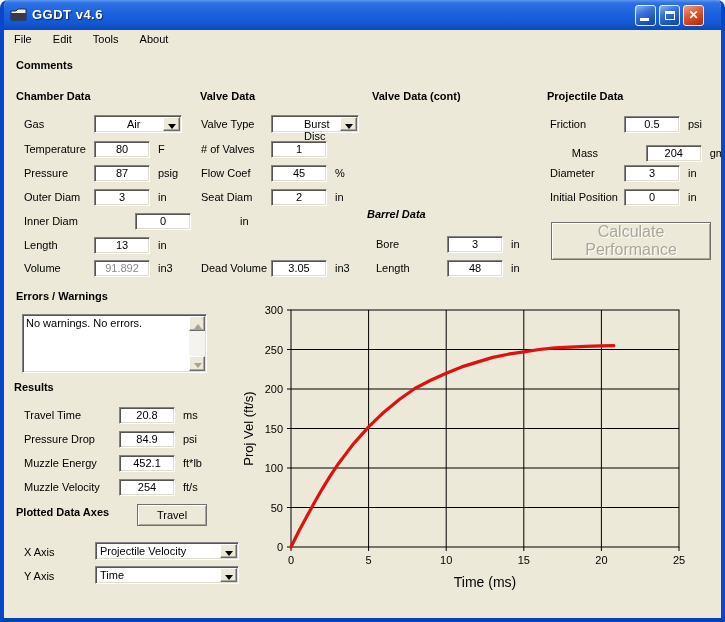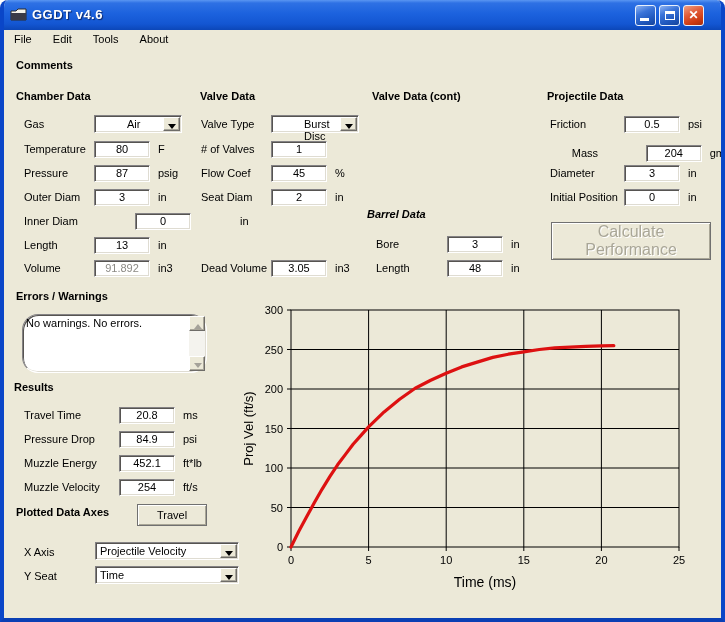--- a/index.html
+++ b/index.html
@@ -72,21 +72,21 @@
   .combo-w88 { width:88px;padding-left:32px; } .combo-w144 { width:144px;margin-left:31px; }
 
   .xp-btn {
     position:absolute; background:#ECE9D8; text-align:center;
     border:1px solid #707070;
     box-shadow:inset 1px 1px 0 #FFFFFF, inset -1px -1px 0 #A9A696;
     font:11px "Liberation Sans", sans-serif;
   }
   .xp-btn.big { font-size:16px; color:#A9A697; text-shadow:1px 1px 0 #fff; }
 
-  .errbox { position:absolute; left:18px; top:314px; width:185px; height:59px;border-radius:16px; }
+  .errbox { position:absolute; left:18px; top:314px; width:185px; height:59px; }
   .errbox .txt { position:absolute; left:3px; top:2px; right:21px; }
   .scrollbar { position:absolute; right:1px; top:1px; bottom:1px; width:16px; background:#F4F3EE; }
   .sb-btn {
     position:absolute; left:0; width:16px; height:15px; background:#ECE9D8;
     border:1px solid; border-color:#FFFFFF #6E6C68 #6E6C68 #FFFFFF;
     box-shadow:inset -1px -1px 0 #A9A69A;
   }
   .sb-up { top:0; } .sb-down { bottom:0; }
   .sb-tri { position:absolute; left:4px; width:0; height:0; border:4px solid transparent; }
   .sb-up .sb-tri { top:3px; border-bottom:5px solid #A5A29A; }
@@ -270,21 +270,21 @@
 
   <span class="heading" style="left:12px; top:506px;">Plotted Data Axes</span>
   <button class="xp-btn" style="left:133px; top:504px; width:70px; height:22px;">Travel</button>
   <span style="position:absolute; left:20px; top:546px;">X Axis</span>
   <div class="combo combo-w144 sunken" style="position:absolute; left:60px; top:542px;">
     <span>Projectile Velocity</span>
     <div class="dd-btn">
         <div class="arrow"></div>
       </div>
   </div>
-  <span style="position:absolute; left:20px; top:570px;">Y Seat</span>
+  <span style="position:absolute; left:20px; top:570px;">Y Axis</span>
   <div class="combo combo-w144 sunken" style="position:absolute; left:60px; top:566px;">
     <span>Time</span>
     <div class="dd-btn">
         <div class="arrow"></div>
       </div>
   </div>
 
   <svg style="position:absolute; left:237px; top:296px;" width="484" height="304">
       <line x1="127.60000000000001" y1="14" x2="127.60000000000001" y2="251" stroke="#000" stroke-width="1"></line>
       <line x1="205.20000000000002" y1="14" x2="205.20000000000002" y2="251" stroke="#000" stroke-width="1"></line>

